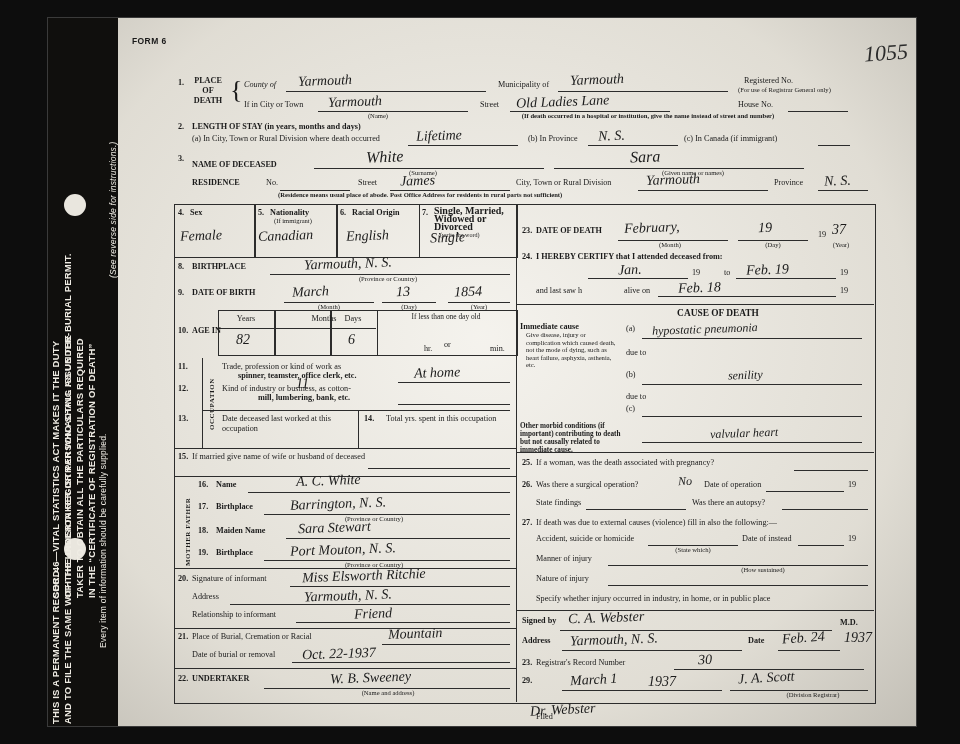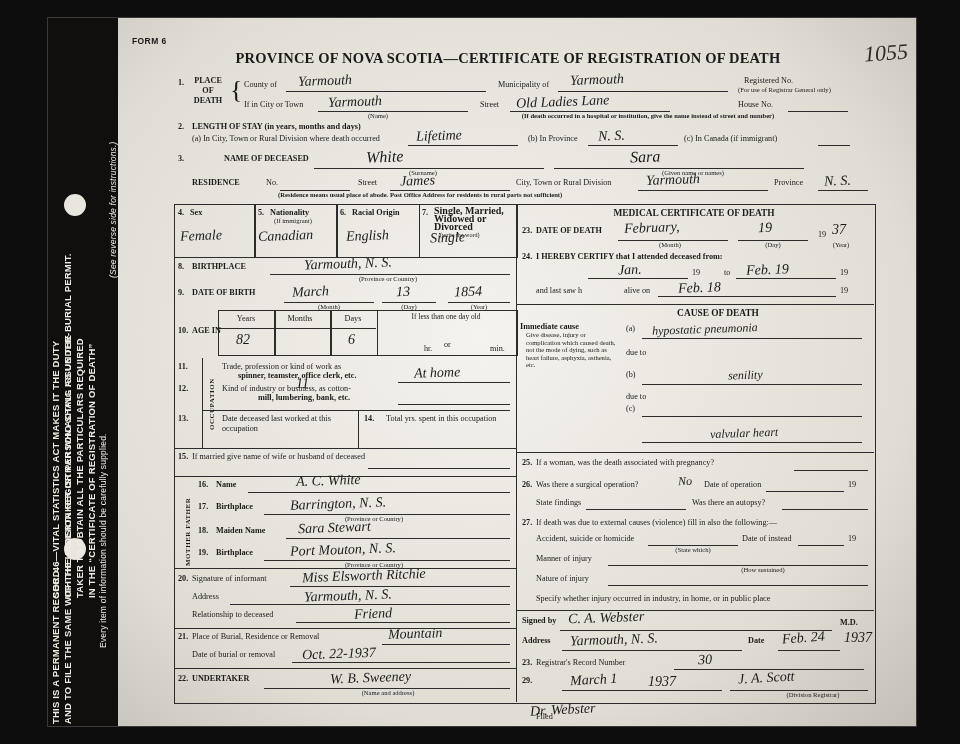--- a/index.html
+++ b/index.html
@@ -66,30 +66,29 @@
     <div class="vtext t3">TAKER TO OBTAIN ALL THE PARTICULARS REQUIRED</div>
     <div class="vtext t4">IN THE “CERTIFICATE OF REGISTRATION OF DEATH”</div>
     <div class="vtext t1" style="left:2px;top:586px;height:120px;">THIS IS A PERMANENT RECORD.</div>
     <div class="vtext t2" style="left:14px;top:420px;height:286px;">AND TO FILE THE SAME WITH THE DIVISION REGISTRAR WHO SHALL ISSUE THE BURIAL PERMIT.</div>
     <div class="vtext small t5" style="left:50px;top:300px;height:330px;">Every item of information should be carefully supplied.</div>
     <div class="vtext small t6" style="left:60px;top:60px;height:200px;color:#efece4;">(See reverse side for instructions.)</div>
 
     <div class="sheet">
 
       <div class="formno">FORM 6</div>
-      <div class="title">PROVINCE OF NOVA SCOTIA—CERTIFICATE OF REGISTRATION OF DEATH</div>
       <div class="regnum">1055</div>
 
       <div class="lbl bold" style="left:60px;top:60px;">1.</div>
       <div class="lbl bold ctr" style="left:70px;top:58px;width:40px;">PLACE</div>
       <div class="lbl bold ctr" style="left:70px;top:68px;width:40px;">OF</div>
       <div class="lbl bold ctr" style="left:70px;top:78px;width:40px;">DEATH</div>
       <div style="position:absolute;left:112px;top:57px;font-size:26px;">{</div>
 
-      <div class="lbl" style="left:126px;top:62px;">County of</div>
+      <div class="lbl" style="left:126px;top:62px;font-style:italic;">County of</div>
       <div class="line" style="left:168px;top:73px;width:200px;"></div>
       <div class="hw md" style="left:180px;top:55px;transform:rotate(-2deg);">Yarmouth</div>
 
       <div class="lbl" style="left:380px;top:62px;">Municipality of</div>
       <div class="line" style="left:440px;top:73px;width:170px;"></div>
       <div class="hw md" style="left:452px;top:54px;transform:rotate(-2deg);">Yarmouth</div>
 
       <div class="lbl" style="left:626px;top:58px;">Registered No.</div>
       <div class="lbl tiny" style="left:620px;top:68px;">(For use of Registrar General only)</div>
 
@@ -111,21 +110,21 @@
       <div class="lbl" style="left:74px;top:116px;">(a) In City, Town or Rural Division where death occurred</div>
       <div class="line" style="left:290px;top:127px;width:110px;"></div>
       <div class="hw md" style="left:298px;top:110px;transform:rotate(-2deg);">Lifetime</div>
       <div class="lbl" style="left:410px;top:116px;">(b) In Province</div>
       <div class="line" style="left:470px;top:127px;width:90px;"></div>
       <div class="hw md" style="left:480px;top:110px;transform:rotate(-2deg);">N. S.</div>
       <div class="lbl" style="left:566px;top:116px;">(c) In Canada (if immigrant)</div>
       <div class="line" style="left:700px;top:127px;width:32px;"></div>
 
       <div class="lbl bold" style="left:60px;top:136px;">3.</div>
-      <div class="lbl bold" style="left:74px;top:136px;margin-left:32px;">NAME OF DECEASED</div>
+      <div class="lbl bold" style="left:74px;top:142px;">NAME OF DECEASED</div>
       <div class="line" style="left:196px;top:150px;width:230px;"></div>
       <div class="hw lg" style="left:248px;top:130px;transform:rotate(-2deg);">White</div>
       <div class="lbl tiny ctr" style="left:240px;top:151px;width:130px;">(Surname)</div>
       <div class="line" style="left:436px;top:150px;width:250px;"></div>
       <div class="hw lg" style="left:512px;top:130px;transform:rotate(-2deg);">Sara</div>
       <div class="lbl tiny ctr" style="left:500px;top:151px;width:150px;">(Given name or names)</div>
 
       <div class="lbl bold" style="left:74px;top:160px;">RESIDENCE</div>
       <div class="lbl" style="left:148px;top:160px;">No.</div>
       <div class="line" style="left:162px;top:172px;width:70px;"></div>
@@ -186,21 +185,21 @@
       <div class="lbl tiny ctr" style="left:330px;top:285px;width:62px;">(Year)</div>
 
       <div class="box" style="left:100px;top:292px;width:298px;height:44px;"></div>
       <div class="box" style="left:100px;top:292px;width:56px;height:44px;"></div>
       <div class="box" style="left:156px;top:292px;width:56px;height:44px;"></div>
       <div class="box" style="left:212px;top:292px;width:46px;height:44px;"></div>
       <div class="line" style="left:100px;top:310px;width:158px;"></div>
       <div class="lbl bold" style="left:60px;top:308px;">10.</div>
       <div class="lbl bold" style="left:74px;top:308px;">AGE IN</div>
       <div class="lbl ctr" style="left:100px;top:296px;width:56px;">Years</div>
-      <div class="lbl ctr" style="left:144px;top:296px;width:76px;">Months</div>
+      <div class="lbl ctr" style="left:168px;top:296px;width:76px;">Months</div>
       <div class="lbl ctr" style="left:212px;top:296px;width:46px;">Days</div>
       <div class="lbl ctr" style="left:258px;top:294px;width:140px;font-size:7.4px;">If less than one day old</div>
       <div class="hw md" style="left:118px;top:314px;">82</div>
       <div class="hw md" style="left:178px;top:314px;margin-top:44px;">11</div>
       <div class="hw md" style="left:230px;top:314px;">6</div>
       <div class="lbl" style="left:306px;top:326px;">hr.</div>
       <div class="lbl" style="left:326px;top:322px;">or</div>
       <div class="lbl" style="left:372px;top:326px;">min.</div>
 
       <div class="vlabel" style="left:90px;top:344px;height:84px;">OCCUPATION</div>
@@ -256,41 +255,40 @@
 
       <div class="line" style="left:56px;top:550px;width:342px;"></div>
 
       <div class="lbl bold" style="left:60px;top:556px;">20.</div>
       <div class="lbl" style="left:74px;top:556px;">Signature of informant</div>
       <div class="line" style="left:172px;top:568px;width:220px;"></div>
       <div class="hw md" style="left:184px;top:550px;transform:rotate(-2deg);">Miss Elsworth Ritchie</div>
       <div class="lbl" style="left:74px;top:574px;">Address</div>
       <div class="line" style="left:112px;top:586px;width:280px;"></div>
       <div class="hw md" style="left:186px;top:570px;transform:rotate(-2deg);">Yarmouth, N. S.</div>
-      <div class="lbl" style="left:74px;top:592px;">Relationship to deceased</div>
+      <div class="lbl" style="left:74px;top:592px;">Relationship to informant</div>
       <div class="line" style="left:178px;top:604px;width:214px;"></div>
       <div class="hw md" style="left:236px;top:588px;transform:rotate(-2deg);">Friend</div>
 
       <div class="line" style="left:56px;top:610px;width:342px;"></div>
       <div class="lbl bold" style="left:60px;top:614px;">21.</div>
-      <div class="lbl" style="left:74px;top:614px;">Place of Burial, Residence or Removal</div>
+      <div class="lbl" style="left:74px;top:614px;">Place of Burial, Cremation or Racial</div>
       <div class="line" style="left:264px;top:626px;width:128px;"></div>
       <div class="hw md" style="left:270px;top:608px;transform:rotate(-2deg);">Mountain</div>
       <div class="lbl" style="left:74px;top:632px;">Date of burial or removal</div>
       <div class="line" style="left:174px;top:644px;width:218px;"></div>
       <div class="hw md" style="left:184px;top:628px;transform:rotate(-2deg);">Oct. 22-1937</div>
 
       <div class="line" style="left:56px;top:650px;width:342px;"></div>
       <div class="lbl bold" style="left:60px;top:656px;">22.</div>
       <div class="lbl bold" style="left:74px;top:656px;">UNDERTAKER</div>
       <div class="line" style="left:146px;top:670px;width:246px;"></div>
       <div class="hw md" style="left:212px;top:652px;transform:rotate(-2deg);">W. B. Sweeney</div>
       <div class="lbl tiny ctr" style="left:200px;top:671px;width:140px;">(Name and address)</div>
 
-      <div class="lbl bold ctr" style="left:400px;top:190px;width:352px;font-size:9.4px;">MEDICAL CERTIFICATE OF DEATH</div>
 
       <div class="lbl bold" style="left:404px;top:208px;">23.</div>
       <div class="lbl bold" style="left:418px;top:208px;">DATE OF DEATH</div>
       <div class="line" style="left:500px;top:222px;width:110px;"></div>
       <div class="hw md" style="left:506px;top:202px;transform:rotate(-2deg);">February,</div>
       <div class="lbl tiny ctr" style="left:510px;top:223px;width:84px;">(Month)</div>
       <div class="line" style="left:620px;top:222px;width:70px;"></div>
       <div class="hw md" style="left:640px;top:202px;transform:rotate(-2deg);">19</div>
       <div class="lbl tiny ctr" style="left:620px;top:223px;width:70px;">(Day)</div>
       <div class="lbl" style="left:700px;top:212px;">19</div>
@@ -323,20 +321,21 @@
       <div class="hw sm" style="left:534px;top:304px;transform:rotate(-2deg);">hypostatic pneumonia</div>
       <div class="lbl" style="left:508px;top:330px;">due to</div>
 
       <div class="lbl" style="left:508px;top:352px;">(b)</div>
       <div class="line" style="left:524px;top:366px;width:220px;"></div>
       <div class="hw sm" style="left:610px;top:350px;transform:rotate(-2deg);">senility</div>
       <div class="lbl" style="left:508px;top:374px;">due to</div>
       <div class="lbl" style="left:508px;top:386px;">(c)</div>
       <div class="line" style="left:524px;top:398px;width:220px;"></div>
 
+      <div class="lbl bold" style="left:402px;top:404px;width:104px;line-height:8px;font-size:7.2px;">Other morbid conditions (if important) contributing to death but not causally related to immediate cause.</div>
       <div class="line" style="left:524px;top:424px;width:220px;"></div>
       <div class="hw sm" style="left:592px;top:408px;transform:rotate(-2deg);">valvular heart</div>
 
       <div class="line" style="left:398px;top:434px;width:358px;"></div>
       <div class="lbl bold" style="left:404px;top:440px;">25.</div>
       <div class="lbl" style="left:418px;top:440px;">If a woman, was the death associated with pregnancy?</div>
       <div class="line" style="left:676px;top:452px;width:74px;"></div>
 
       <div class="lbl bold" style="left:404px;top:462px;">26.</div>
       <div class="lbl" style="left:418px;top:462px;">Was there a surgical operation?</div>

